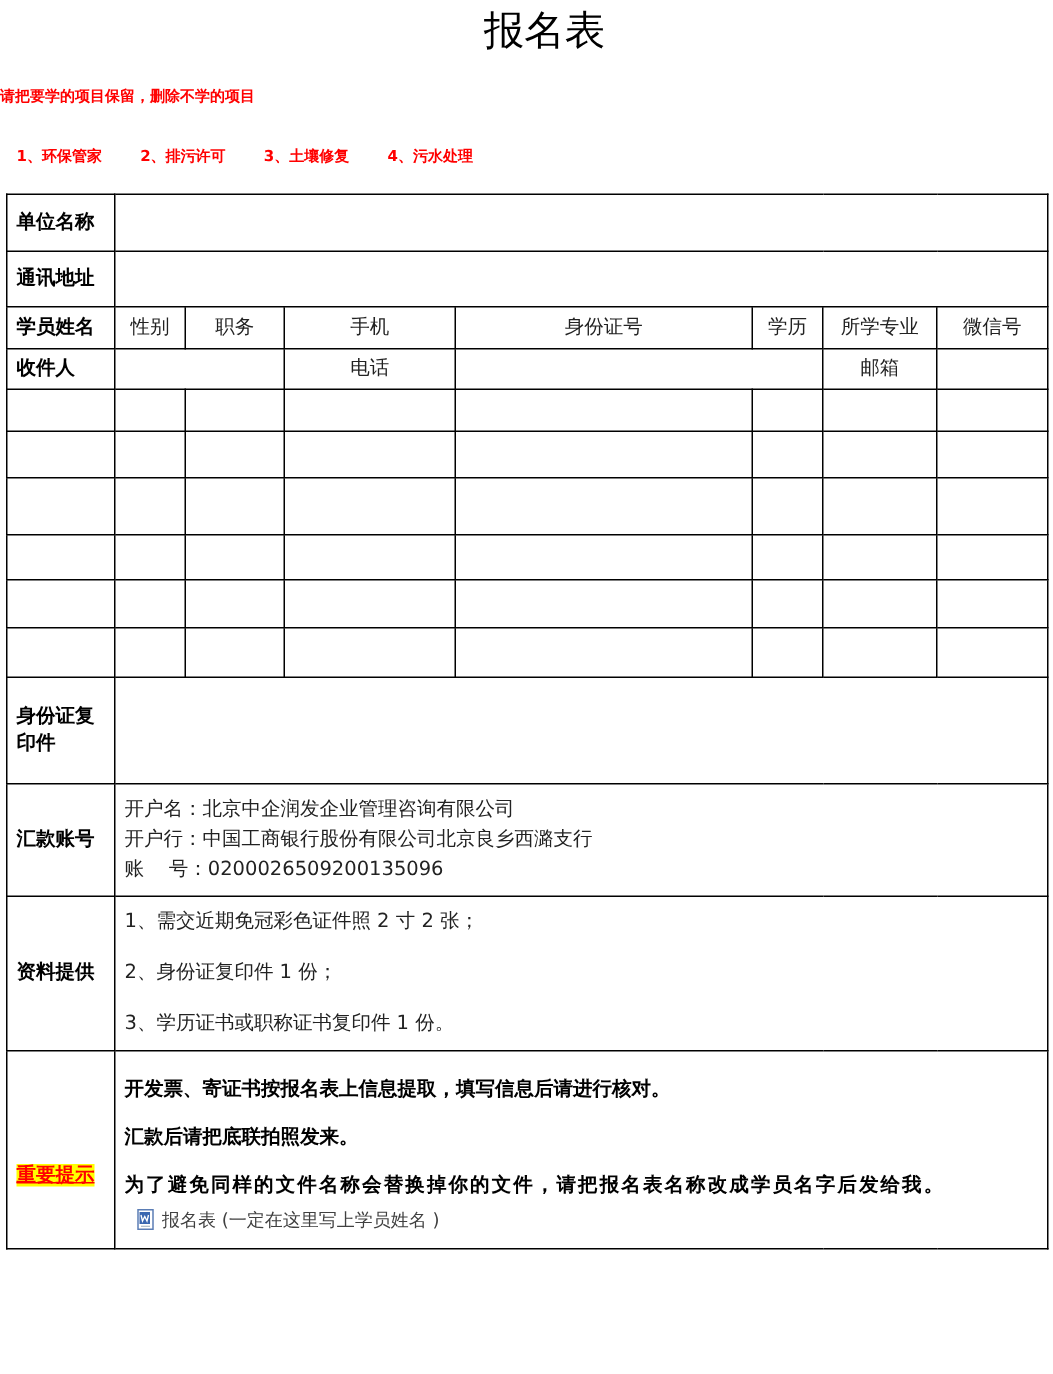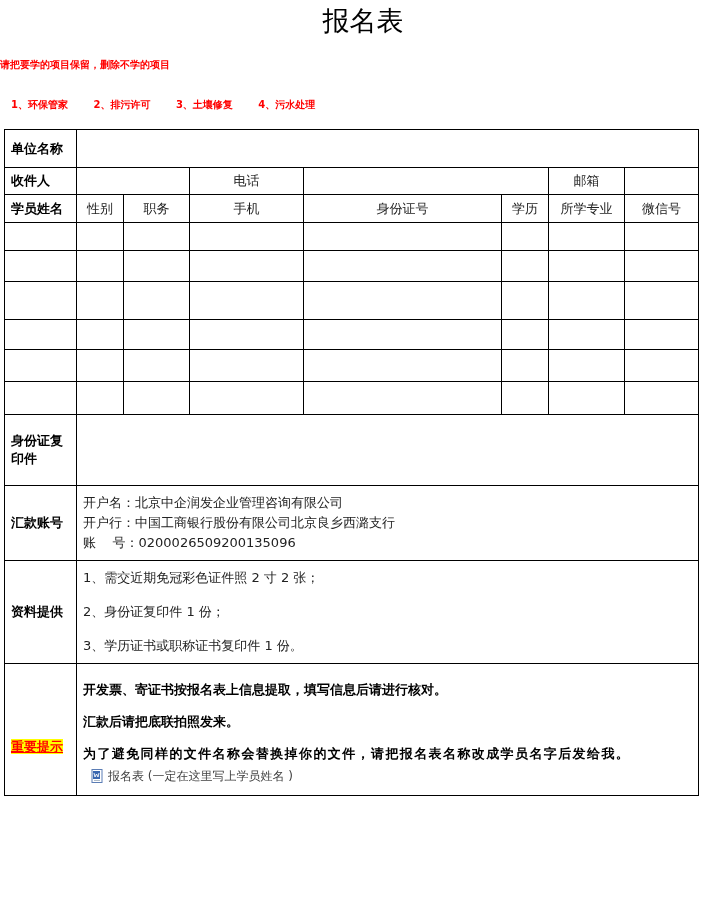--- a/index.html
+++ b/index.html
@@ -49,37 +49,41 @@
     <col style="width:198px">
       <col style="width:47px">
       <col style="width:76px">
       <col style="width:74px">
   </colgroup>
   <tbody>
       <tr style="height:38px">
     <td class="lbl">单位名称</td>
     <td colspan="7"></td>
   </tr>
-  <tr style="height:27px">
-    <td class="lbl">收件人</td>
-    <td colspan="2"></td>
-    <td class="c plain">电话</td>
-    <td colspan="2"></td>
-    <td class="c plain">邮箱</td>
-    <td></td>
+  <tr style="height:37px">
+    <td class="lbl">通讯地址</td>
+    <td colspan="7"></td>
   </tr>
   <tr style="height:28px">
     <td class="lbl">学员姓名</td>
     <td class="c plain">性别</td>
     <td class="c plain">职务</td>
     <td class="c plain">手机</td>
     <td class="c plain">身份证号</td>
     <td class="c plain">学历</td>
     <td class="c plain">所学专业</td>
     <td class="c plain">微信号</td>
+  </tr>
+  <tr style="height:27px">
+    <td class="lbl">收件人</td>
+    <td colspan="2"></td>
+    <td class="c plain">电话</td>
+    <td colspan="2"></td>
+    <td class="c plain">邮箱</td>
+    <td></td>
   </tr>
   <tr style="height:28px">
     <td></td>
         <td></td>
         <td></td>
         <td></td>
         <td></td>
         <td></td>
         <td></td>
         <td></td>

